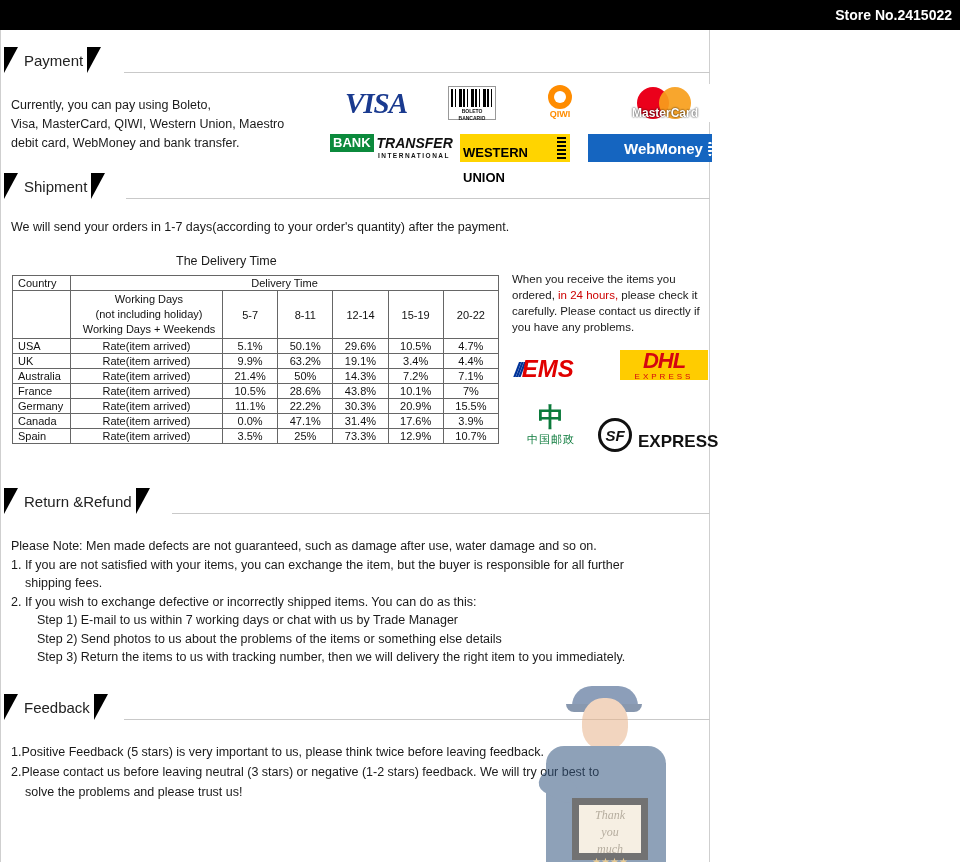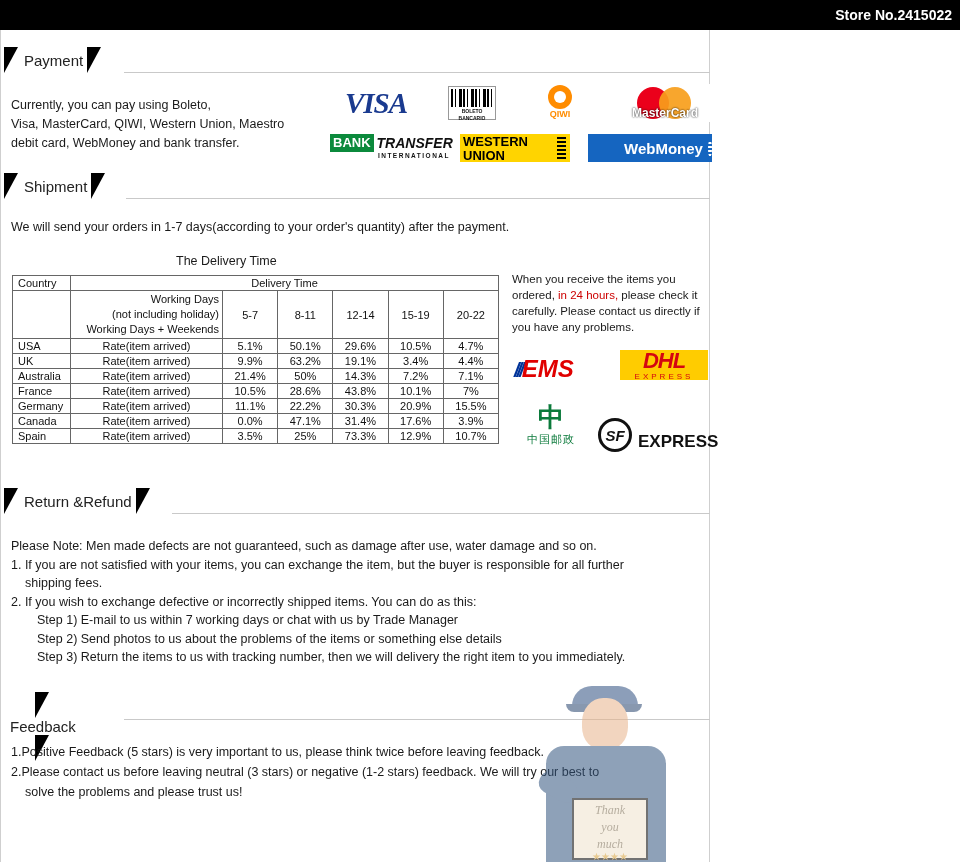--- a/index.html
+++ b/index.html
@@ -177,21 +177,21 @@
     font-size: 6.5px; letter-spacing: 1.5px; text-align: right;
     color: #111; font-weight: bold;
   }
   
   .westernunion {
     left: 460px; top: 134px; width: 110px; height: 28px;
     background: #ffd400; position: relative;
   }
   .wu-txt {
     color: #000; font-weight: bold; font-size: 13px;
-    line-height: 13px; padding: 1px 0 0 3px;
+    line-height: 13px; padding: 12px 0 0 3px;
   }
   .wu-bar {
     position: absolute; right: 4px; top: 3px; bottom: 3px; width: 9px;
     background: repeating-linear-gradient(to bottom, #000 0 2px, #ffd400 2px 4px);
   }
   
   .webmoney {
     left: 588px; top: 134px; width: 124px; height: 28px;
     background: #1565c0; color: #fff;
     display: flex; align-items: center; padding-left: 6px;
@@ -223,21 +223,21 @@
   }
   table.delivery td, table.delivery th {
     border: 1px solid #666;
     padding: 1px 3px;
     text-align: center;
     font-weight: normal;
     height: 15px;
   }
   table.delivery td.country { text-align: left; padding-left: 5px; width: 58px; }
   table.delivery td.rate { width: 152px; }
-  .wdays { text-align: right; padding-left: 5px; line-height: 15px; }
+  .wdays { text-align: center; padding-left: 5px; line-height: 15px; }
 
   .note {
     position: absolute; left: 512px; top: 271px;
     width: 196px; font-size: 11.5px; color: #1a1a1a; line-height: 16px;
   }
   .note .red { color: #cc0000; }
 
   
   .ems {
     position: absolute; left: 514px; top: 355px;
@@ -312,21 +312,21 @@
   .c-body {
     position: absolute; left: 26px; top: 74px; width: 120px; height: 116px;
     background: #33557f; border-radius: 18px 18px 0 0;
   }
   .c-collar {
     position: absolute; left: 64px; top: 74px; width: 42px; height: 20px;
     background: #e8b48b;
   }
   .c-box {
     position: absolute; left: 52px; top: 126px; width: 76px; height: 62px;
-    background: #efe3cd; border: 2px solid #000000;
+    background: #efe3cd; border: 7px solid #000000;
   }
   .c-box .line1 {
     text-align: center; font-family: "Liberation Serif", serif;
     font-style: italic; font-size: 12px; color: #7a6a50; margin-top: 4px;
     line-height: 13px;
   }
   .c-stars { text-align: center; color: #d8a13a; font-size: 10px; }
   .c-arm {
     position: absolute; left: 18px; top: 104px; width: 40px; height: 22px;
     background: #33557f; border-radius: 10px; transform: rotate(28deg);
@@ -525,21 +525,21 @@
   <div class="refund-text">
     <div>Please Note: Men made defects are not guaranteed, such as damage after use, water  damage and so on.</div>
     <div>1. If you are not satisfied with your items, you can exchange the item, but the buyer is responsible for all further</div>
     <div class="indent1">shipping fees.</div>
     <div>2. If you wish to exchange defective or incorrectly shipped items. You can do as this:</div>
     <div class="indent2">Step 1) E-mail to us within 7 working days or chat with us by Trade Manager</div>
     <div class="indent2">Step 2) Send photos to us about the problems of the items or something else details</div>
     <div class="indent2">Step 3) Return the items to us with tracking number, then we will delivery the right item to you immediately.</div>
   </div>
 
-  <div class="section-head" style="left:4px; top:692px;flex-direction:column;">
+  <div class="section-head" style="left:4px; top:692px;">
     <span class="flag"></span>
     <span class="section-title">Feedback</span>
     <span class="flag"></span>
   </div>
   <div class="rule" style="left:124px; top:719px; width:586px;"></div>
 
   <div class="feedback-text">
     <div>1.Positive Feedback (5 stars) is very important to us, please think twice before leaving feedback.</div>
     <div>2.Please contact us before leaving neutral (3 stars) or negative (1-2 stars) feedback. We will try our best to</div>
     <div class="indent1">solve the problems and please trust us!</div>

